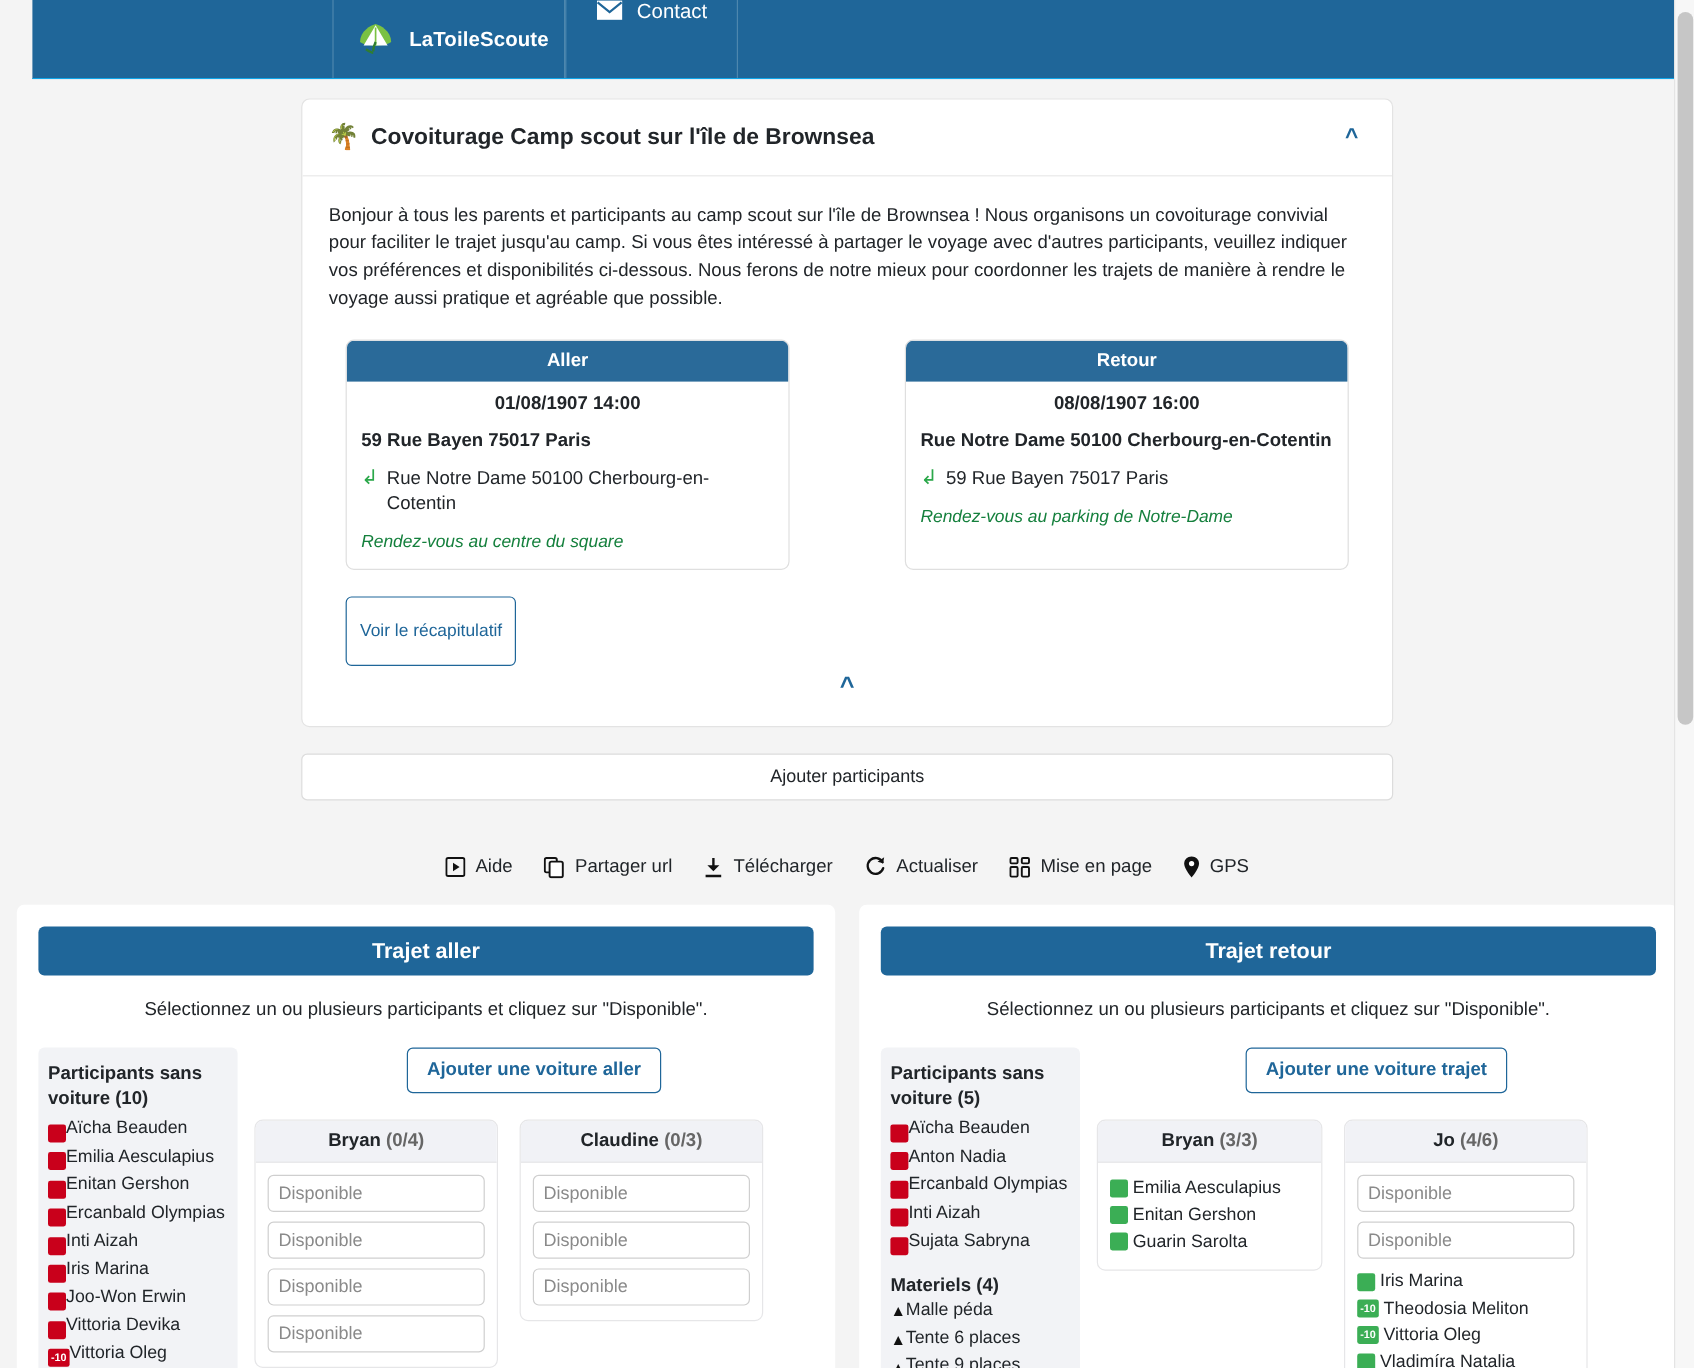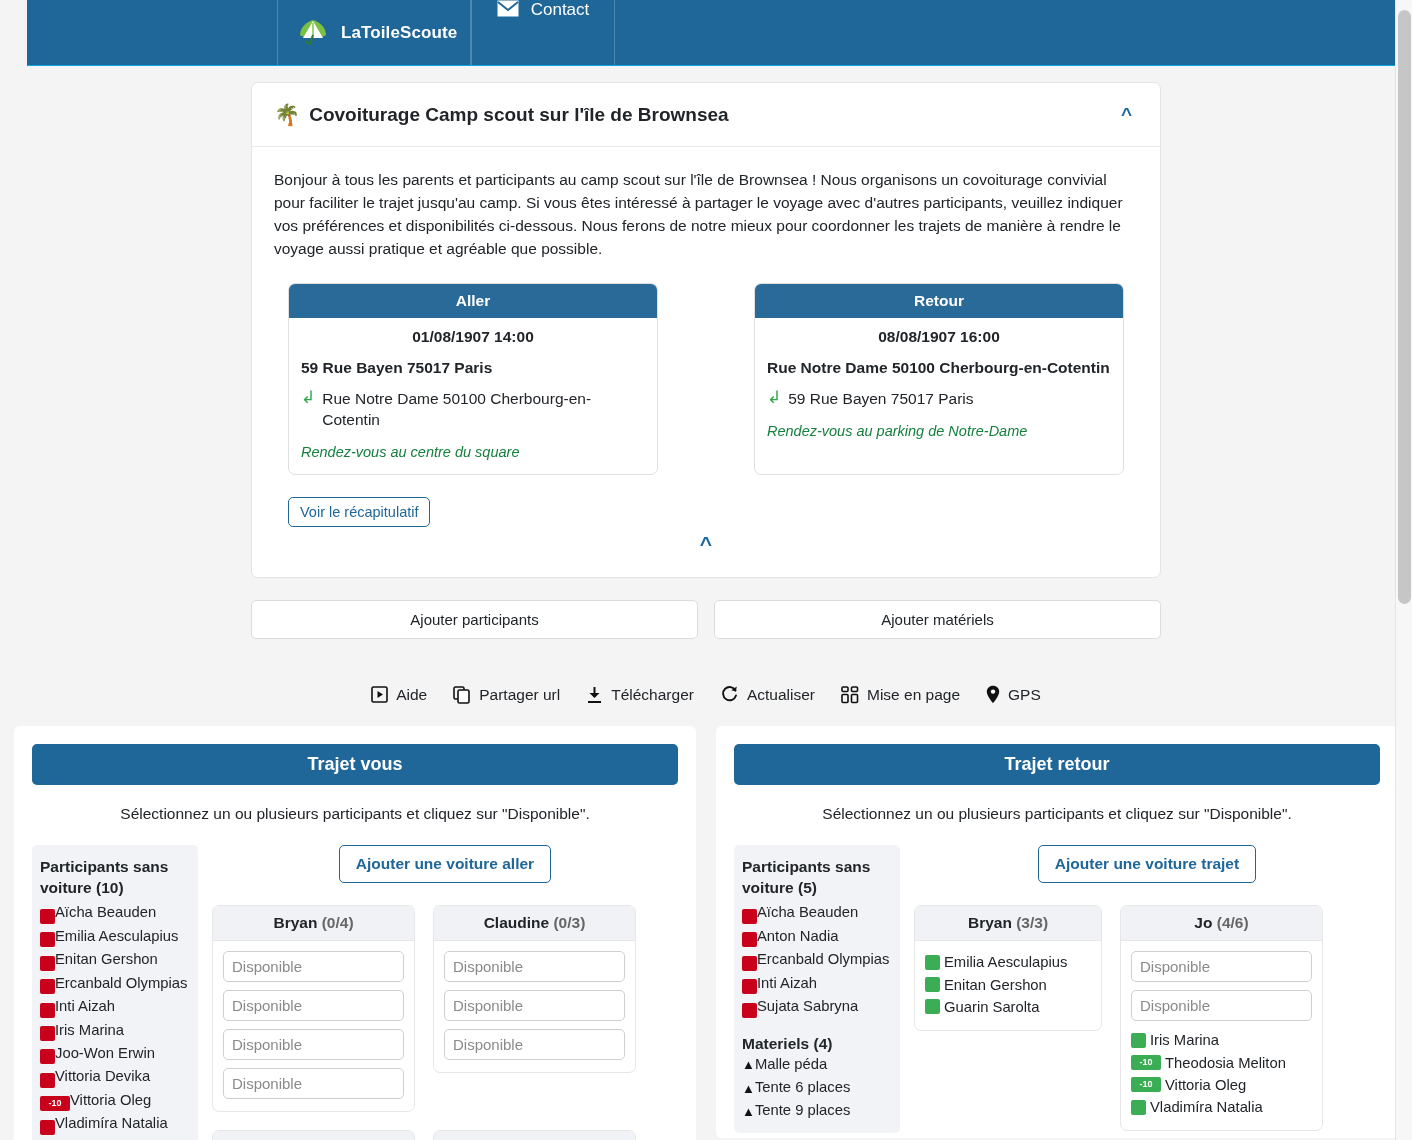--- a/index.html
+++ b/index.html
@@ -114,21 +114,21 @@
   .arrow-icon { color: #2ba84a; font-size: 17px; line-height: 1.2; flex: none; }
   .trip-note { font-style: italic; font-size: 14.5px; color: #15803d; }
 
   .btn-outline {
     display: inline-block;
     border: 1px solid #1F6699;
     color: #1F6699;
     background: #fff;
     border-radius: 5px;
     font-size: 14.5px;
-    padding: 6px 11px;
+    padding: 20px 11px;
     cursor: pointer;
     font-family: inherit;
   }
   .recap-wrap { padding: 22px 14px 0; }
   .collapse-row { text-align: center; padding: 6px 0 14px; }
   .collapse-row .chev { font-size: 21px; }
 
   
   .add-row {
     width: 910px; margin: 22px auto 0;
@@ -205,21 +205,21 @@
     padding: 1px 0;
     cursor: pointer;
   }
   .swatch {
     width: 15px; height: 15px; flex: none; border-radius: 2px;
     display: inline-block;
   }
   .swatch.red { background: #c9001b; }
   .swatch.green { background: #3bae55; }
   .badge {
-    width: 30px; height: 15px; flex: none; border-radius: 2px;
+    width: 18px; height: 15px; flex: none; border-radius: 2px;
     font-size: 9px; font-weight: bold; color: #fff;
     display: flex; align-items: center; justify-content: center;
     line-height: 1;
   }
   .badge.red { background: #c9001b; }
   .badge.green { background: #3bae55; }
   .tri { color: #111; font-size: 13px; flex:none; }
   .mat-title { font-weight: bold; font-size: 15.5px; margin-top: 16px; }
 
   .cars-area { flex: 1 1 0; }
@@ -368,21 +368,20 @@
         <button class="btn-outline">Voir le récapitulatif</button>
       </div>
       <div class="collapse-row">
         <span class="chev">^</span>
       </div>
     </div>
   </div>
 
   <div class="add-row">
     <button class="add-btn">Ajouter participants</button>
-    <button class="add-btn">Ajouter matériels</button>
   </div>
 
   <div class="toolbar">
     <div class="tool">
       <span>
         <svg width="17" height="17" viewBox="0 0 17 17">
             <rect x="1" y="1" width="15" height="15" rx="1.5" fill="none" stroke="#111" stroke-width="1.6"></rect>
             <path d="M6.5 5 L12 8.5 L6.5 12 Z" fill="#111"></path>
           </svg>
       </span>
@@ -434,21 +433,21 @@
             <circle cx="7" cy="6.6" r="2.2" fill="#fff"></circle>
           </svg>
       </span>
       <span>GPS</span>
     </div>
   </div>
 
   <div class="panels">
 
     <div class="panel">
-      <div class="panel-head">Trajet vous</div>
+      <div class="panel-head">Trajet aller</div>
       <div class="panel-hint">Sélectionnez un ou plusieurs participants et cliquez sur "Disponible".</div>
       <div class="panel-cols">
 
         <div class="side-list">
           <div class="side-title">Participants sans voiture (10)</div>
           <ul class="plist">
             <li>
                 <span class="swatch red"></span>
                 <span>Aïcha Beauden</span>
               </li>

